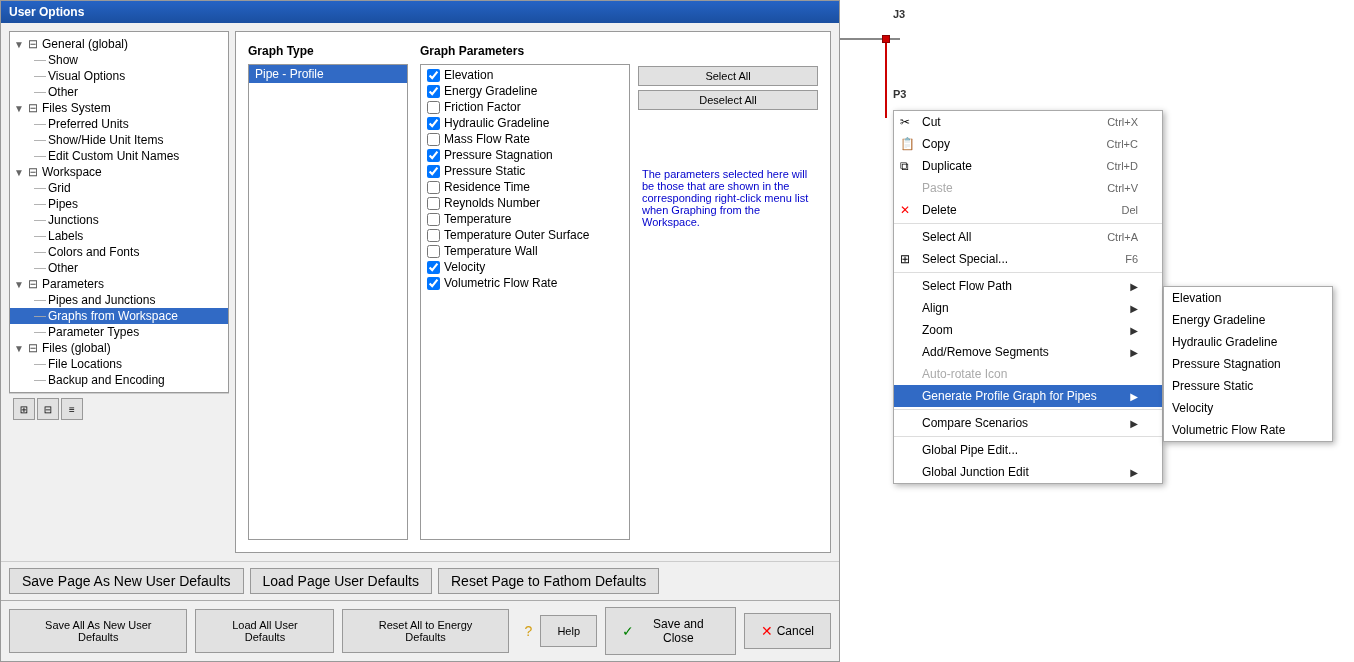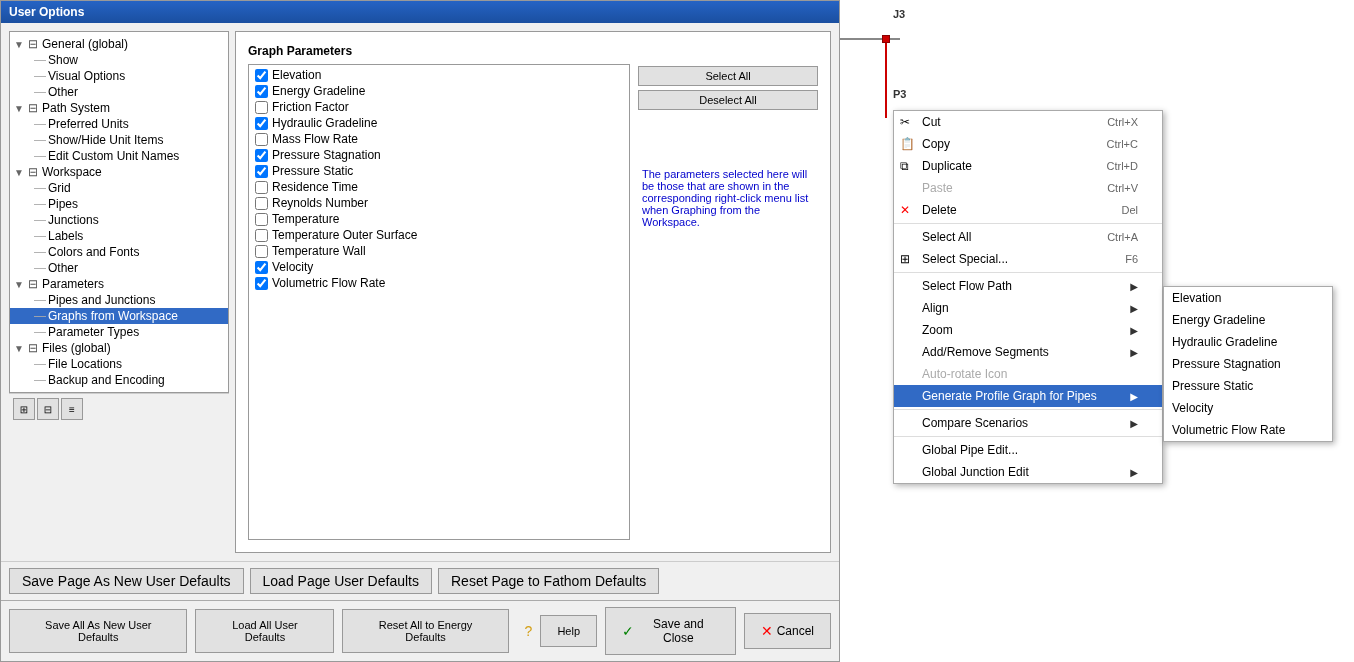--- a/index.html
+++ b/index.html
@@ -315,21 +315,21 @@
               <span style="margin-left: 4px; color: rgb(170, 170, 170);">—</span>
               <span> Visual Options</span>
             </div>
             <div class="tree-item indent1" style="padding-left: 20px;">
               <span style="margin-left: 4px; color: rgb(170, 170, 170);">—</span>
               <span> Other</span>
             </div>
             <div class="tree-item">
               <span class="tree-expand">▼</span>
               <span style="margin-right: 2px; color: rgb(85, 85, 85);">⊟</span>
-              <span> Path System</span>
+              <span> Files System</span>
             </div>
             <div class="tree-item indent1" style="padding-left: 20px;">
               <span style="margin-left: 4px; color: rgb(170, 170, 170);">—</span>
               <span> Preferred Units</span>
             </div>
             <div class="tree-item indent1" style="padding-left: 20px;">
               <span style="margin-left: 4px; color: rgb(170, 170, 170);">—</span>
               <span> Show/Hide Unit Items</span>
             </div>
             <div class="tree-item indent1" style="padding-left: 20px;">
@@ -399,20 +399,26 @@
         <div class="tree-toolbar">
           <div class="tree-tool-btn">⊞</div>
           <div class="tree-tool-btn">⊟</div>
           <div class="tree-tool-btn">≡</div>
         </div>
       </div>
 
       <div class="right-panel">
         <div class="panel-row">
 
+          <div class="graph-type-col">
+            <div class="col-header">Graph Type</div>
+            <div class="listbox" id="graph-type-list">
+            <div class="listbox-item selected">Pipe - Profile</div>
+              </div>
+          </div>
 
           <div class="graph-params-col">
             <div class="col-header">Graph Parameters</div>
             <div style="display:flex;gap:8px;flex:1;">
               <div class="checkbox-list" id="checkbox-list">
               <div class="checkbox-item">
                     <input type="checkbox" checked="" style="">
                     <span>Elevation</span>
                   </div>
                   <div class="checkbox-item">

